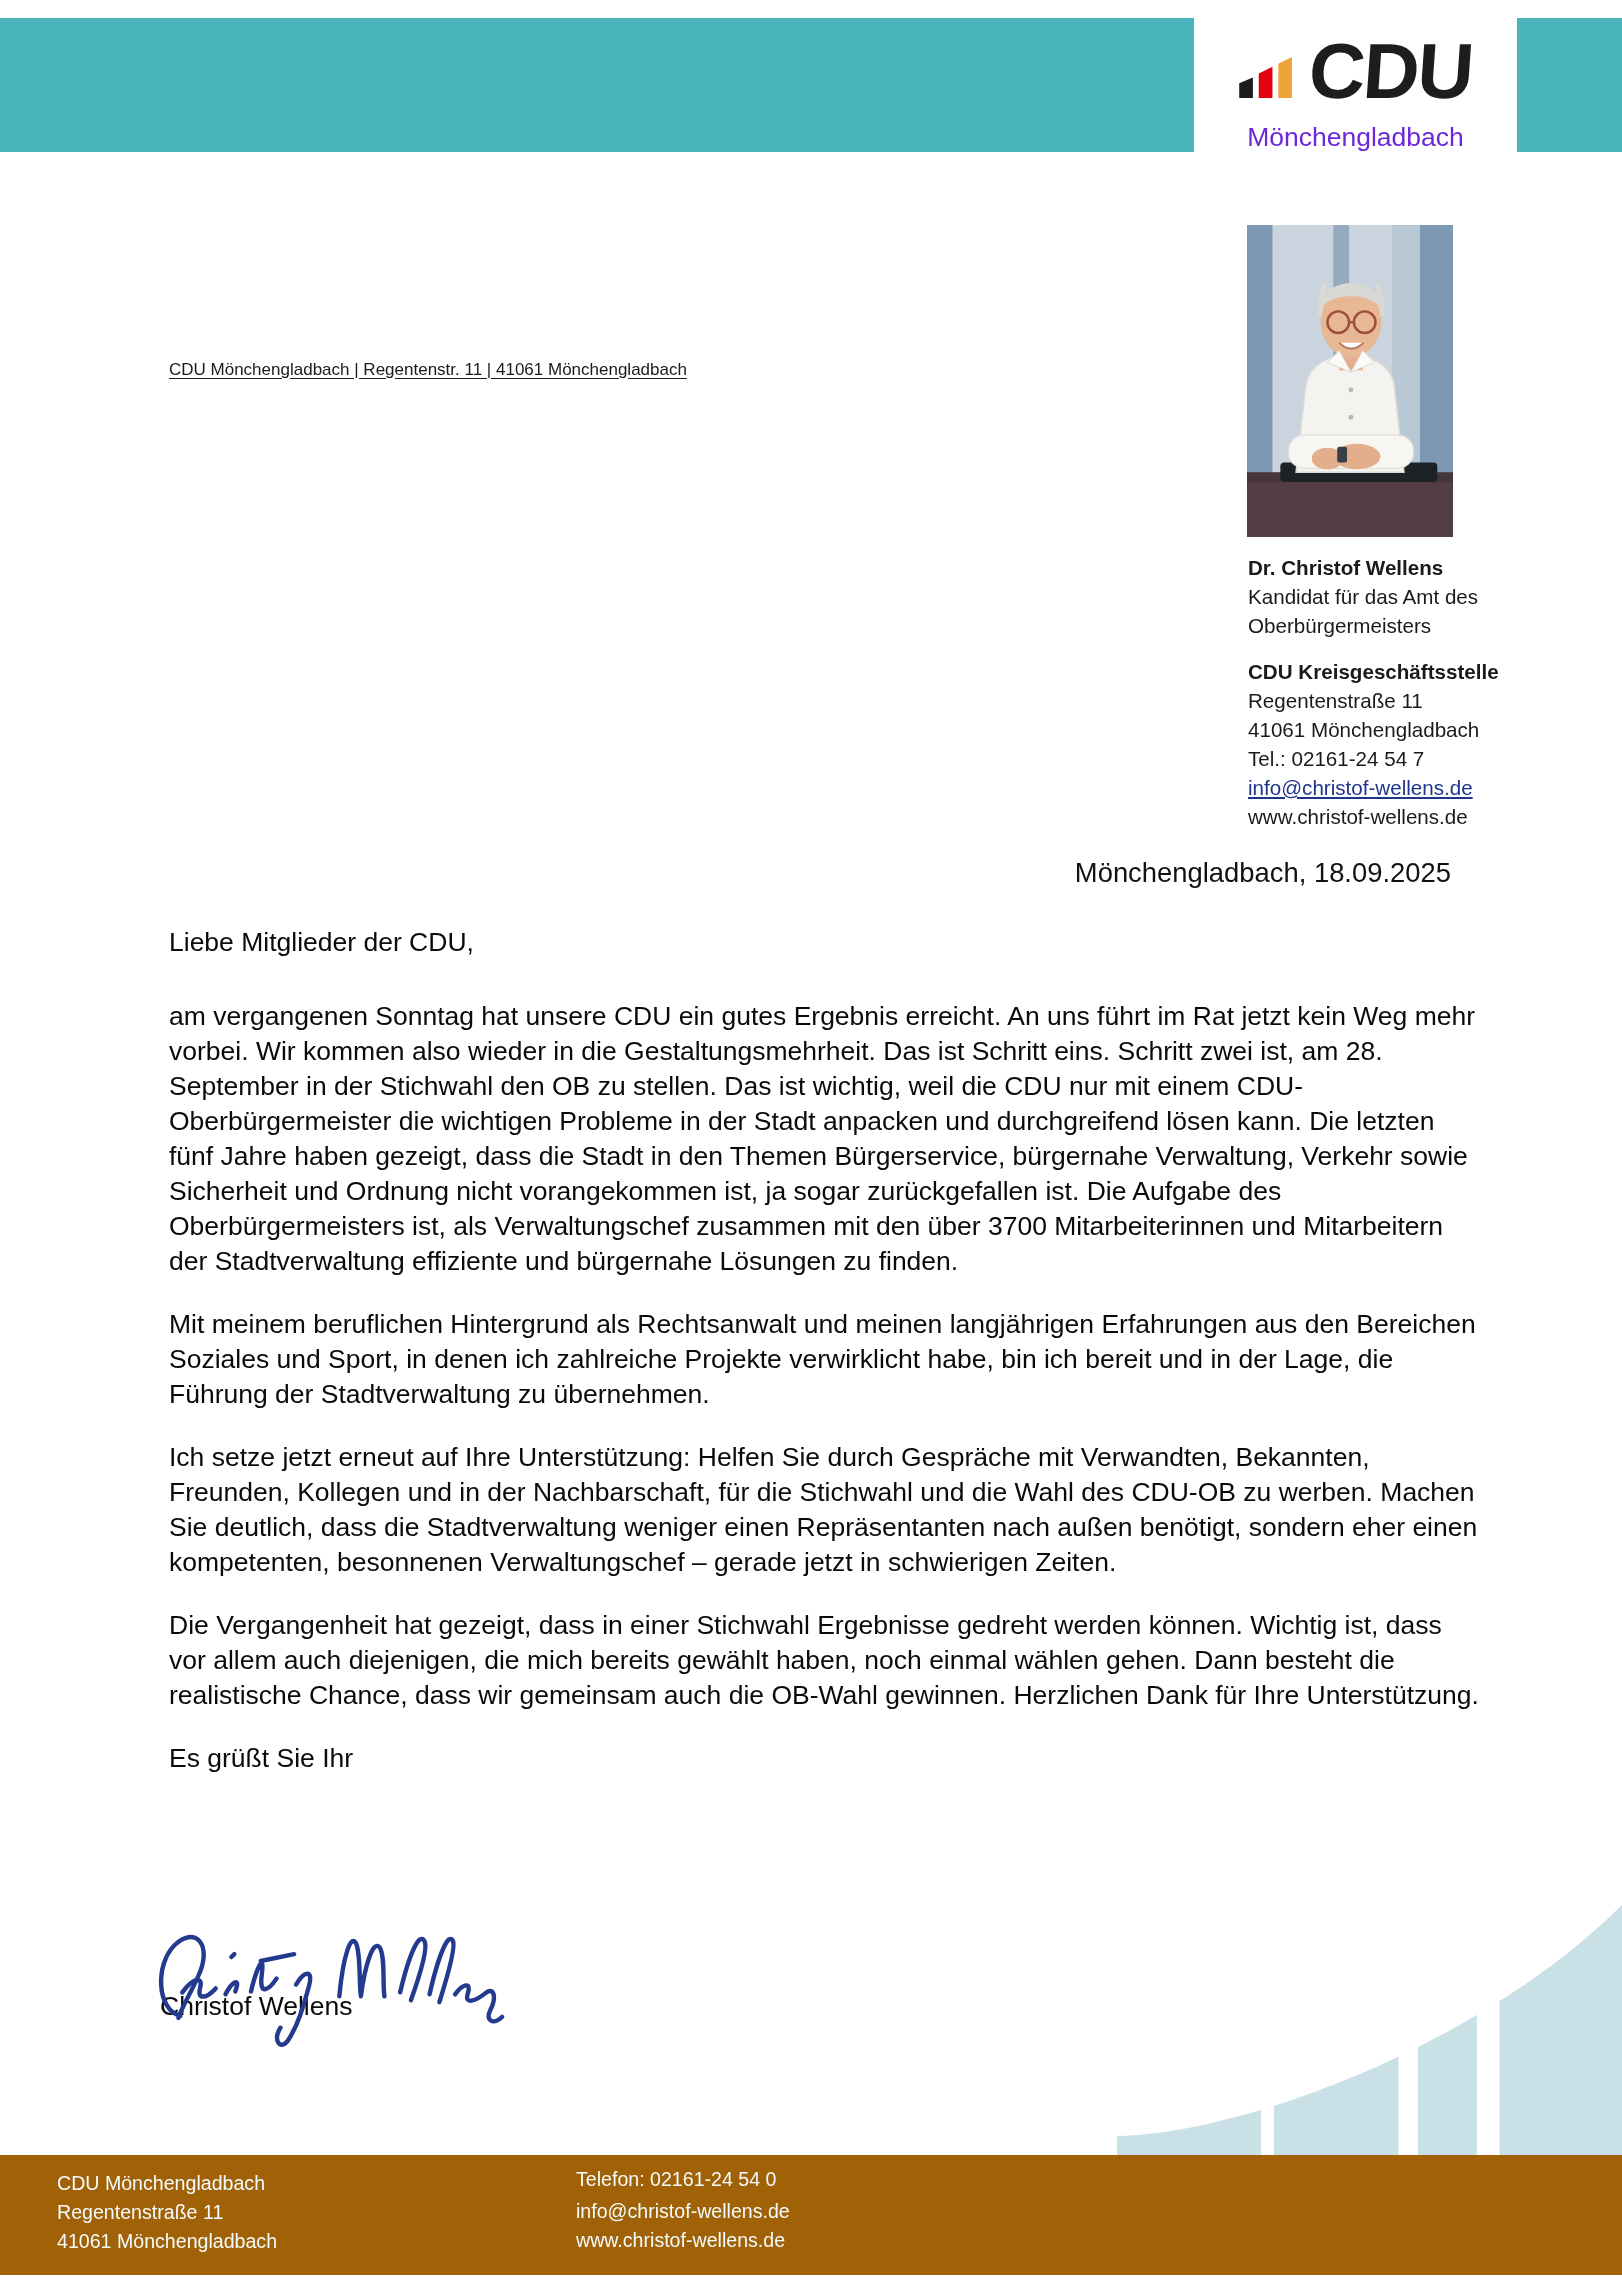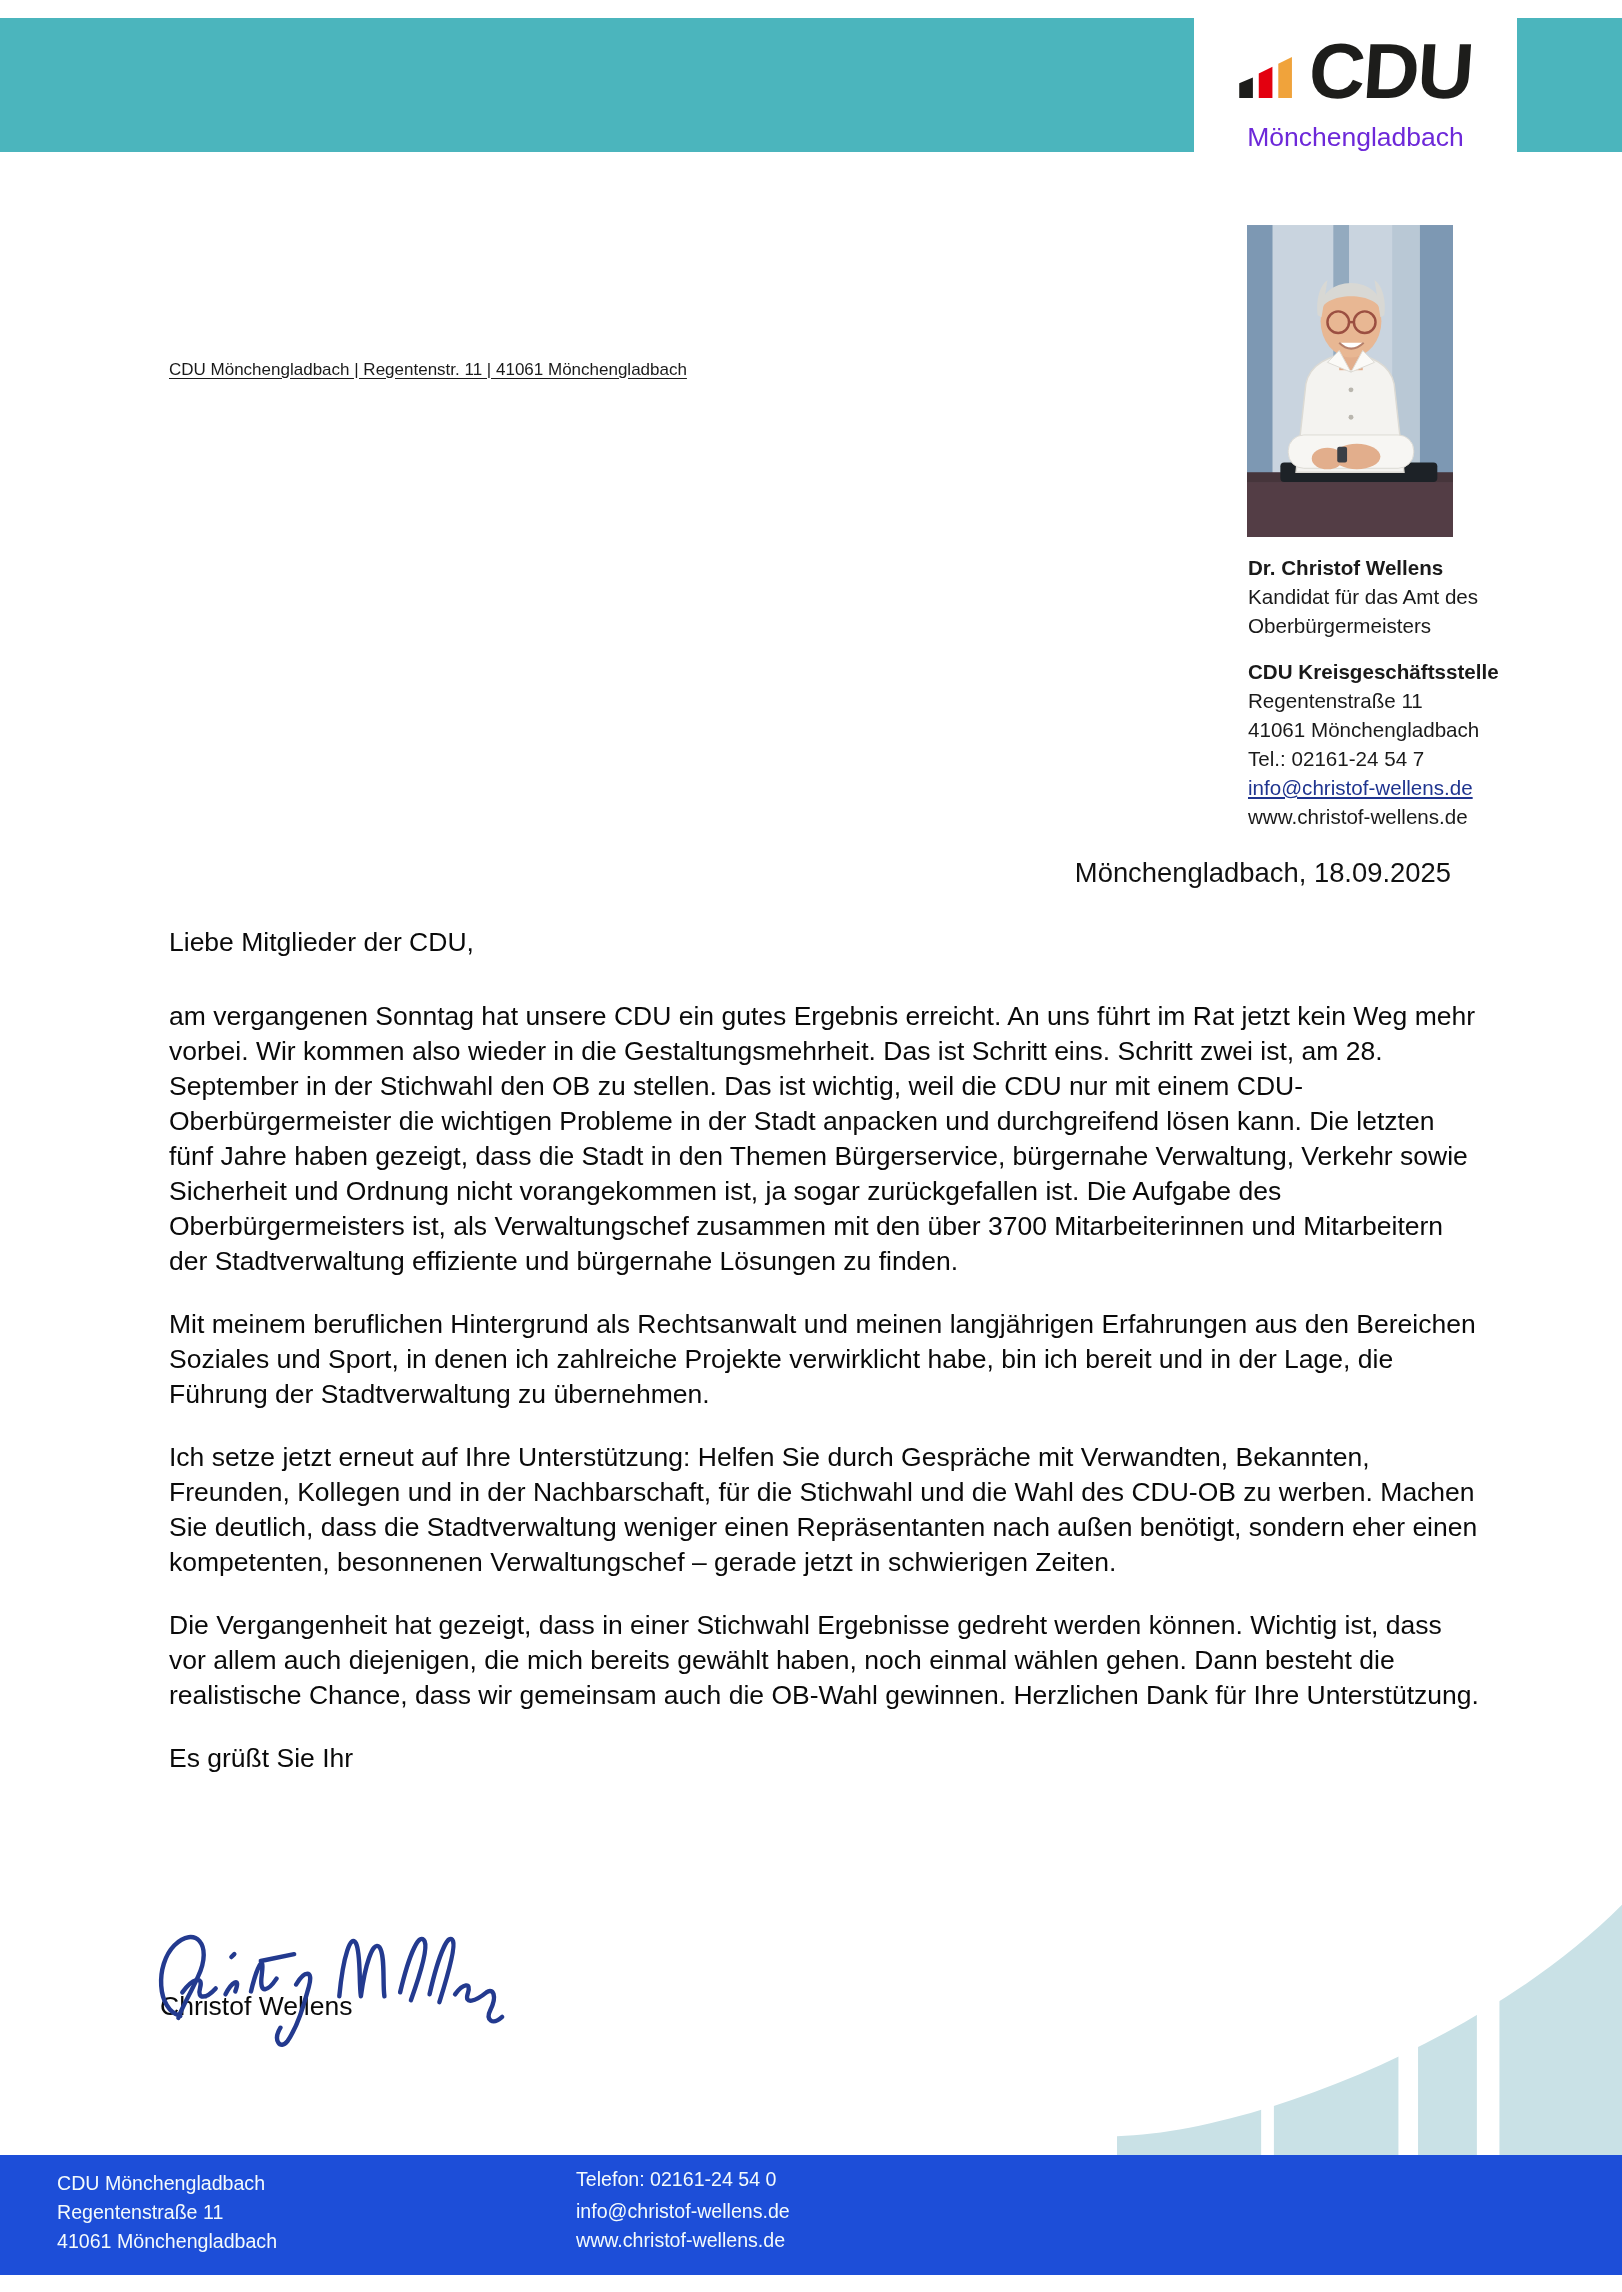--- a/index.html
+++ b/index.html
@@ -42,21 +42,21 @@
   .body-text{position:absolute;left:169px;top:925px;width:1310px;font-size:26.5px;line-height:35px;color:#0a0a0a;}
   .body-text .salutation{margin:0 0 39px 0;}
   .body-text p.para{margin:0 0 28px 0;}
   .body-text .closing{margin:25.5px 0 0 0;}
   
   .sig-ink{position:absolute;left:147px;top:1900px;width:363px;height:172px;z-index:2;pointer-events:none;}
   .sig-typed{position:absolute;left:160px;top:1991px;font-size:26.5px;color:#0a0a0a;z-index:1;}
   
   .deco-bars{position:absolute;left:1117px;top:1891px;width:505px;height:265px;z-index:0;}
   
-  .footer-band{position:absolute;left:0;top:2155px;width:1622px;height:120px;background:#1d4ed8;z-index:3;}
+  .footer-band{position:absolute;left:0;top:2155px;width:1622px;height:120px;background:#a16207;z-index:3;}
   .footer-col{position:absolute;color:#f4fbfc;font-size:19.6px;line-height:29px;}
   .footer-col.c1{left:57px;top:13.7px;}
   .footer-col.c2{left:576px;top:9.8px;}
   .footer-col.c2 div:first-child{margin-bottom:3px;}
   .footer-col.c3{left:1167px;top:11.8px;}
   .footer-col.c3 div:first-child{margin-bottom:3.9px;}
 </style>
 </head>
 <body>
 

